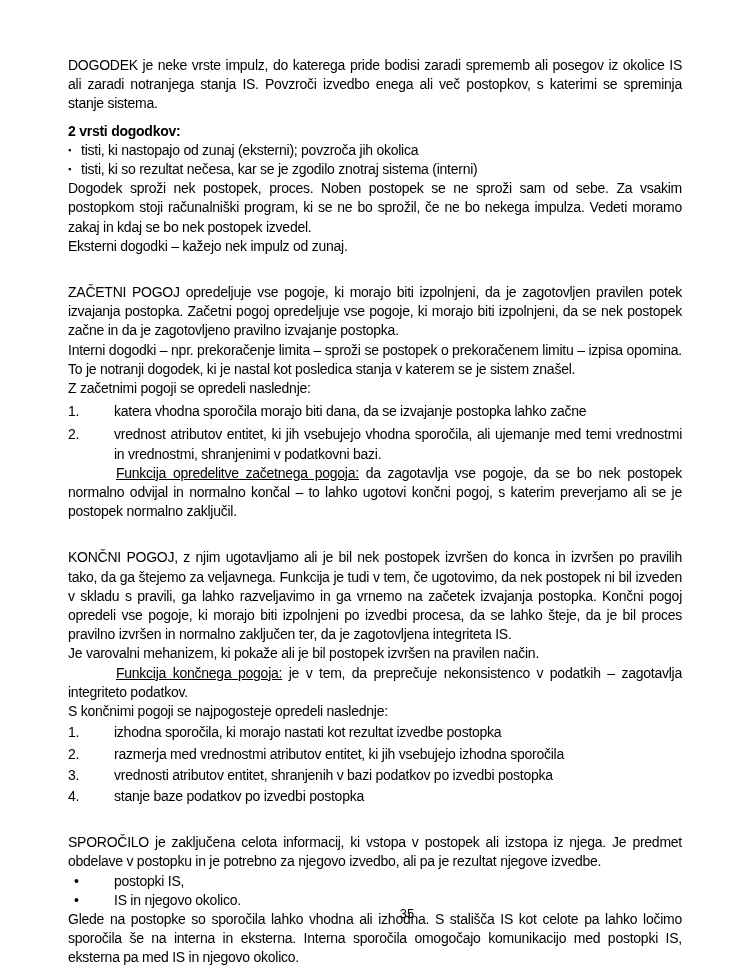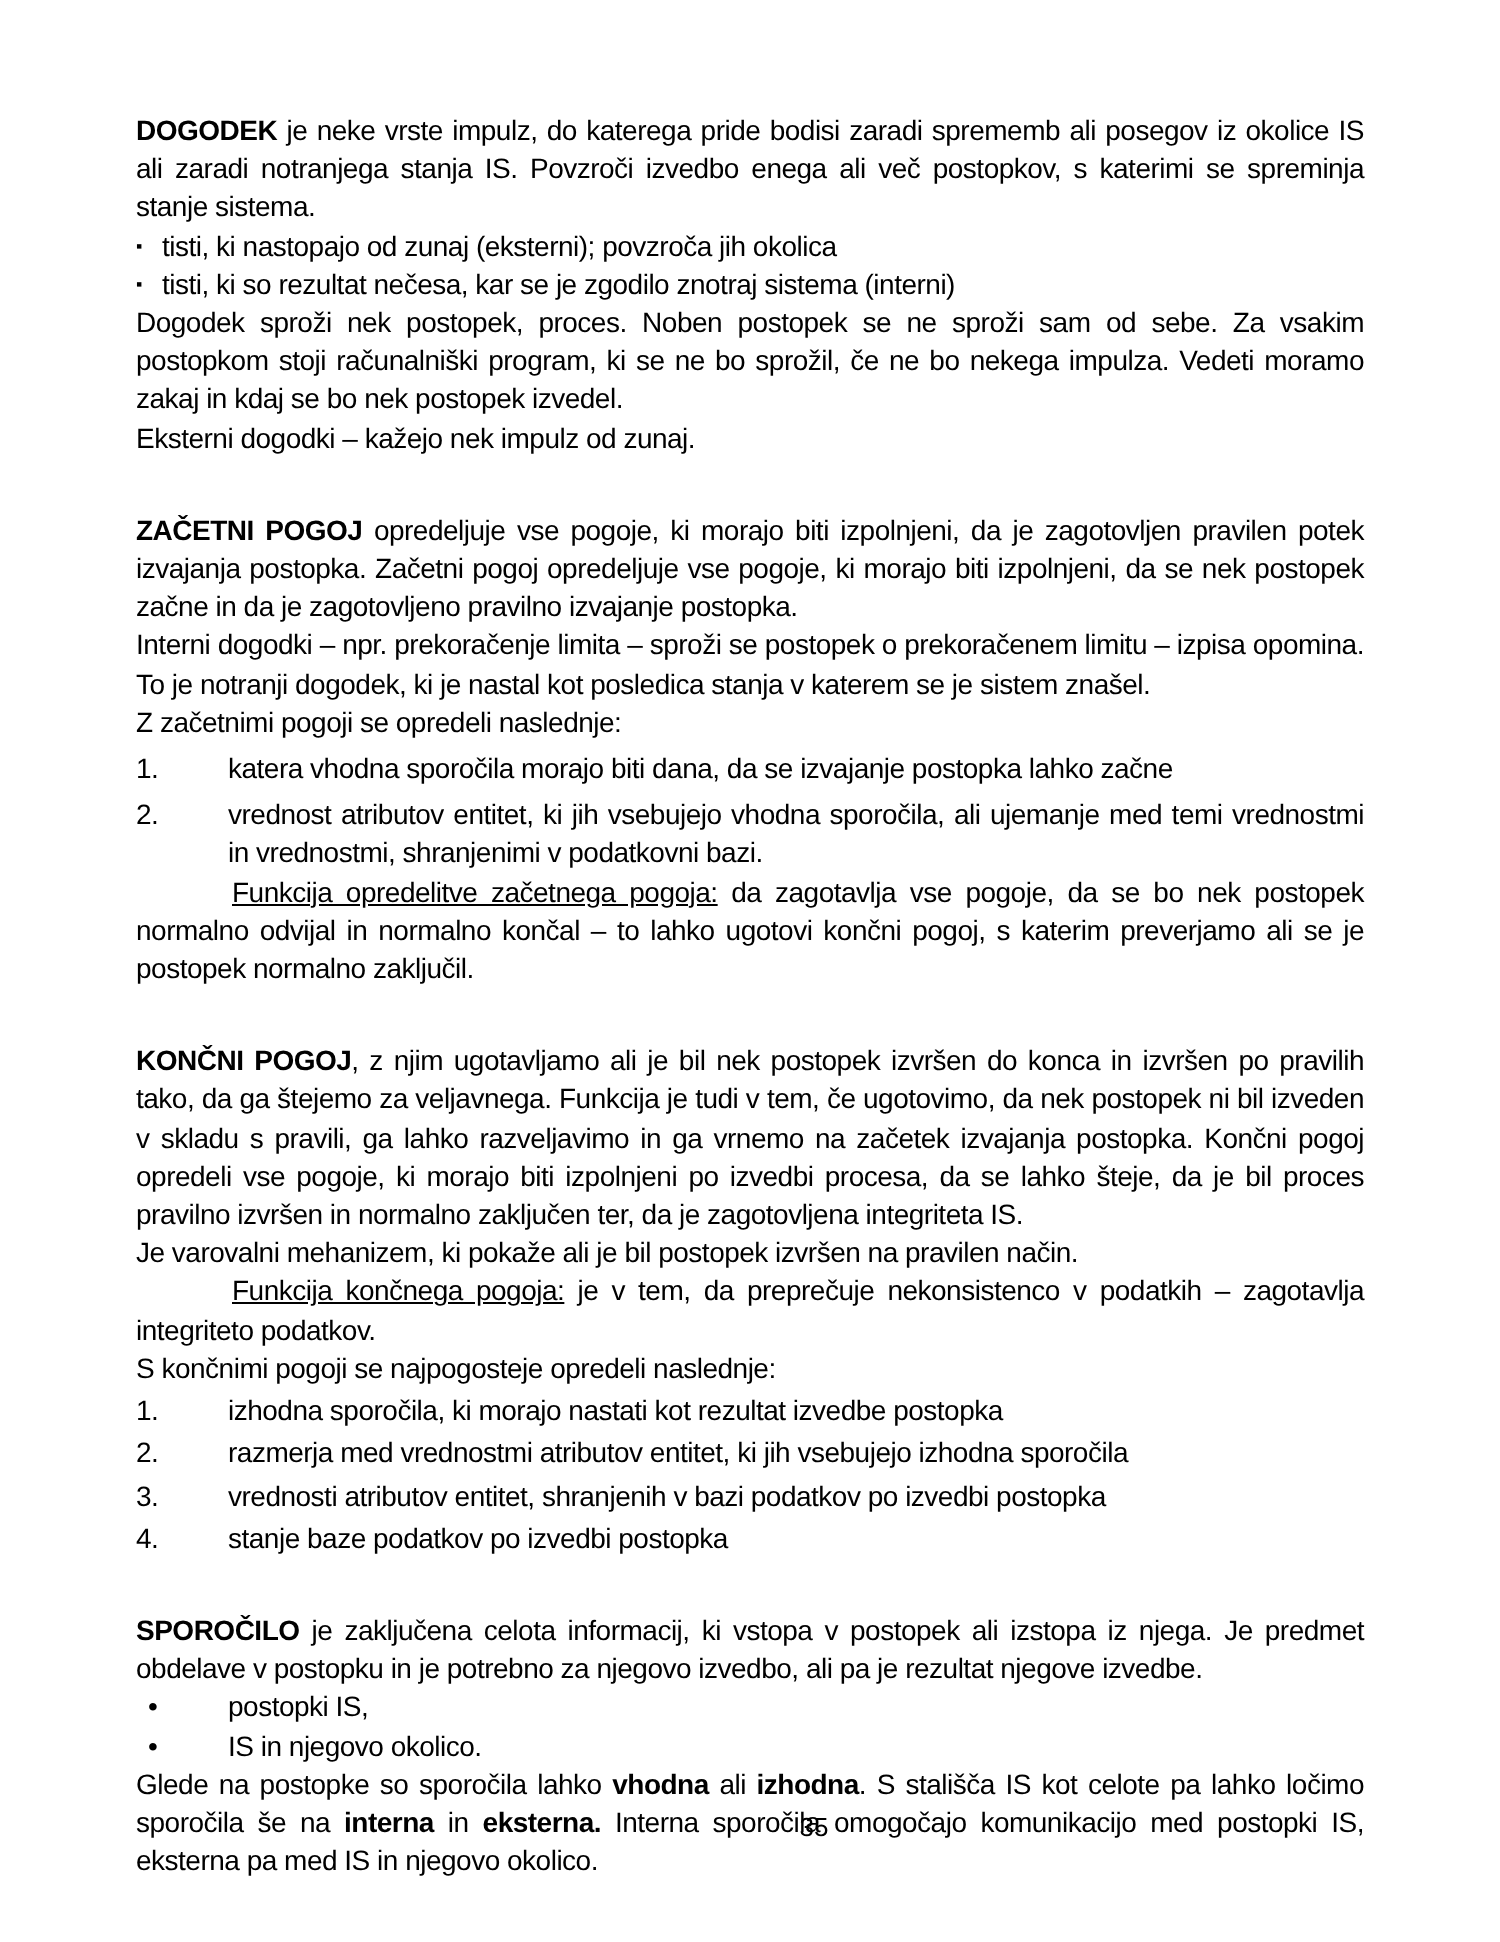--- a/index.html
+++ b/index.html
@@ -10,21 +10,21 @@
     overflow: hidden;
     font-family: "Liberation Sans", "DejaVu Sans", sans-serif;
     font-size: 14px;
     line-height: 19.2px;
     letter-spacing: -0.25px;
     color: #000000;
   }
   .page { padding: 56px 68px 0 68px; }
   p { margin: 0; }
   .just { text-align: justify; }
-  .b { font-weight: bold; }
+  .b { font-weight: normal; }
   .u { text-decoration: underline; margin-left: 48px; }
   .subhead { font-weight: bold; margin-top: 8px; }
   .section { margin-top: 27px; }
   .li { display: flex; }
   .li .mk { flex: 0 0 22px; }
   .li .txt { flex: 1; text-align: justify; padding-left: 24px; }
   .sqli { display: flex; }
   .sqli .mk { flex: 0 0 13px; font-size: 9px; }
   .sqli .txt { flex: 1; }
   .ol1 { margin-top: 3px; }
@@ -41,20 +41,21 @@
     padding-left: 32px;
   }
 </style>
 </head>
 <body>
 
 <div class="page">
 
   <p class="just"><span class="b">DOGODEK</span><span> je neke vrste impulz, do katerega pride bodisi zaradi sprememb ali posegov iz okolice IS ali zaradi notranjega stanja IS. Povzroči izvedbo enega ali več postopkov, s katerimi se spreminja stanje sistema.</span></p>
 
+  <p class="subhead">2 vrsti dogodkov:</p>
 
   <div>
     <div class="sqli">
       <span class="mk">▪</span>
       <span class="txt">tisti, ki nastopajo od zunaj (eksterni); povzroča jih okolica</span>
     </div>
     <div class="sqli">
       <span class="mk">▪</span>
       <span class="txt">tisti, ki so rezultat nečesa, kar se je zgodilo znotraj sistema (interni)</span>
     </div>

